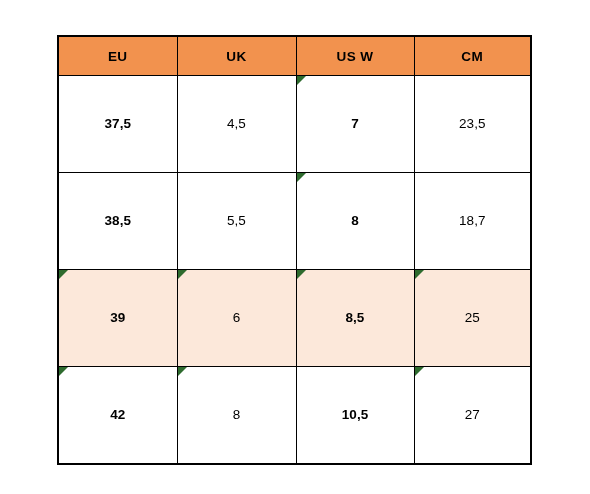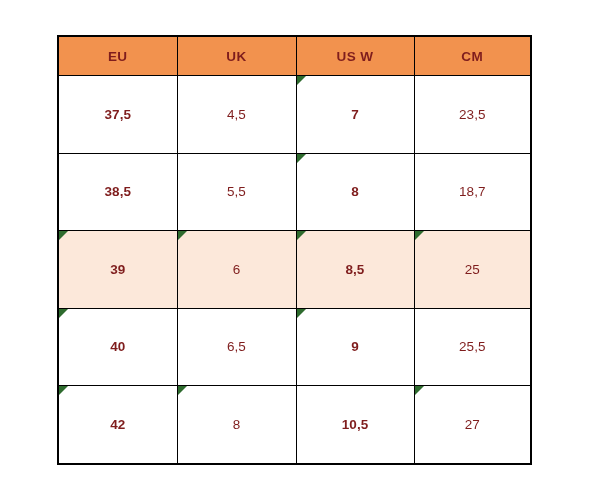--- a/index.html
+++ b/index.html
@@ -36,21 +36,21 @@
   table.size-chart col.c-usw { width: 118px; }
   table.size-chart col.c-cm { width: 117px; }
 
   table.size-chart th,
   table.size-chart td {
     border: 1px solid #000000;
     text-align: center;
     vertical-align: middle;
     padding: 0;
     position: relative;
-    color: #7f1d1d;
+    color: #000000;
   }
 
   table.size-chart thead th {
     background: #F2924E;
     font-size: 13.5px;
     font-weight: bold;
     letter-spacing: 0.4px;
     height: 38px;
   }
 
@@ -109,26 +109,20 @@
           <td class="col-bold">8<span class="cmt-marker"></span></td>
           <td class="col-plain">18,7</td>
         </tr>
         <tr class="row-tint">
           <td class="col-bold">39<span class="cmt-marker"></span></td>
           <td class="col-plain">6<span class="cmt-marker"></span></td>
           <td class="col-bold">8,5<span class="cmt-marker"></span></td>
           <td class="col-plain">25<span class="cmt-marker"></span></td>
         </tr>
         <tr class="row-white">
-          <td class="col-bold">40<span class="cmt-marker"></span></td>
-          <td class="col-plain">6,5</td>
-          <td class="col-bold">9<span class="cmt-marker"></span></td>
-          <td class="col-plain">25,5</td>
-        </tr>
-        <tr class="row-white">
           <td class="col-bold">42<span class="cmt-marker"></span></td>
           <td class="col-plain">8<span class="cmt-marker"></span></td>
           <td class="col-bold">10,5</td>
           <td class="col-plain">27<span class="cmt-marker"></span></td>
         </tr>
       </tbody>
   </table>
 </div>
 
 </body></html>

